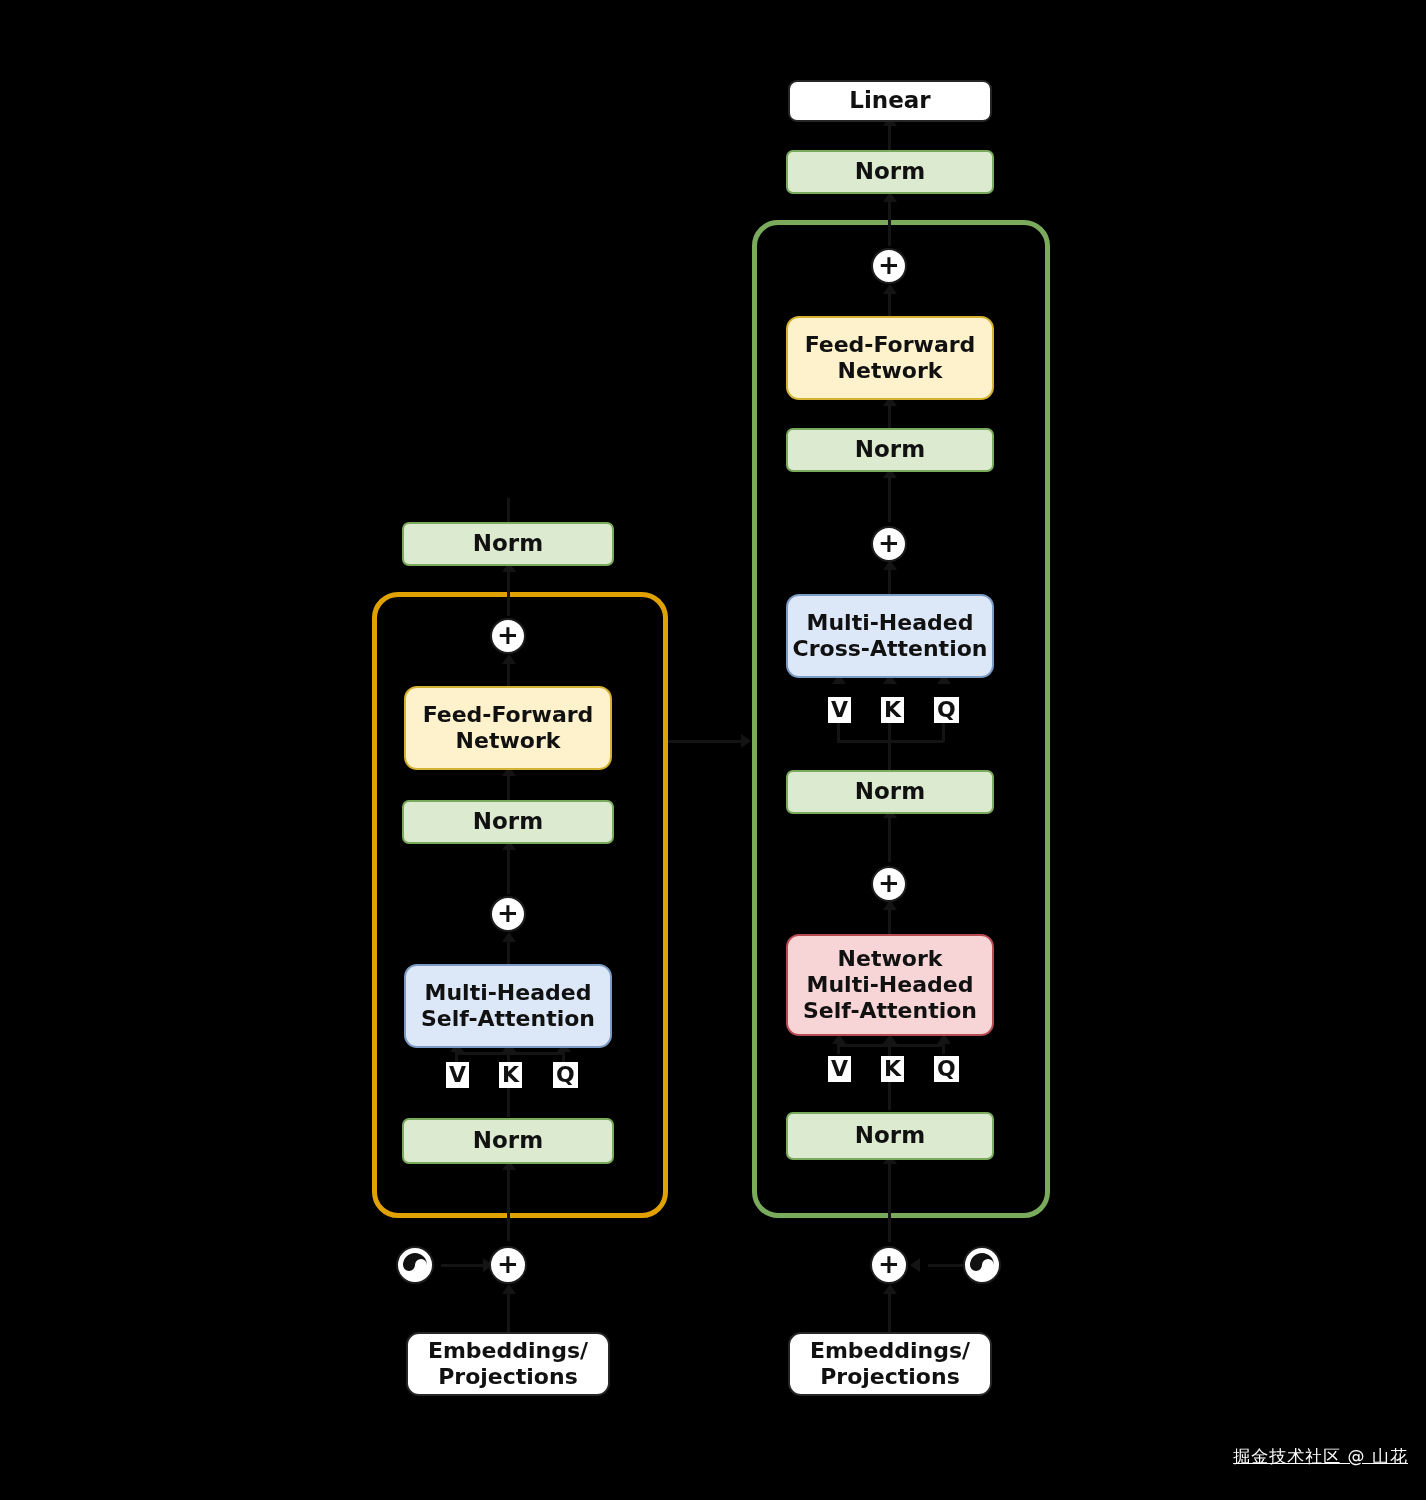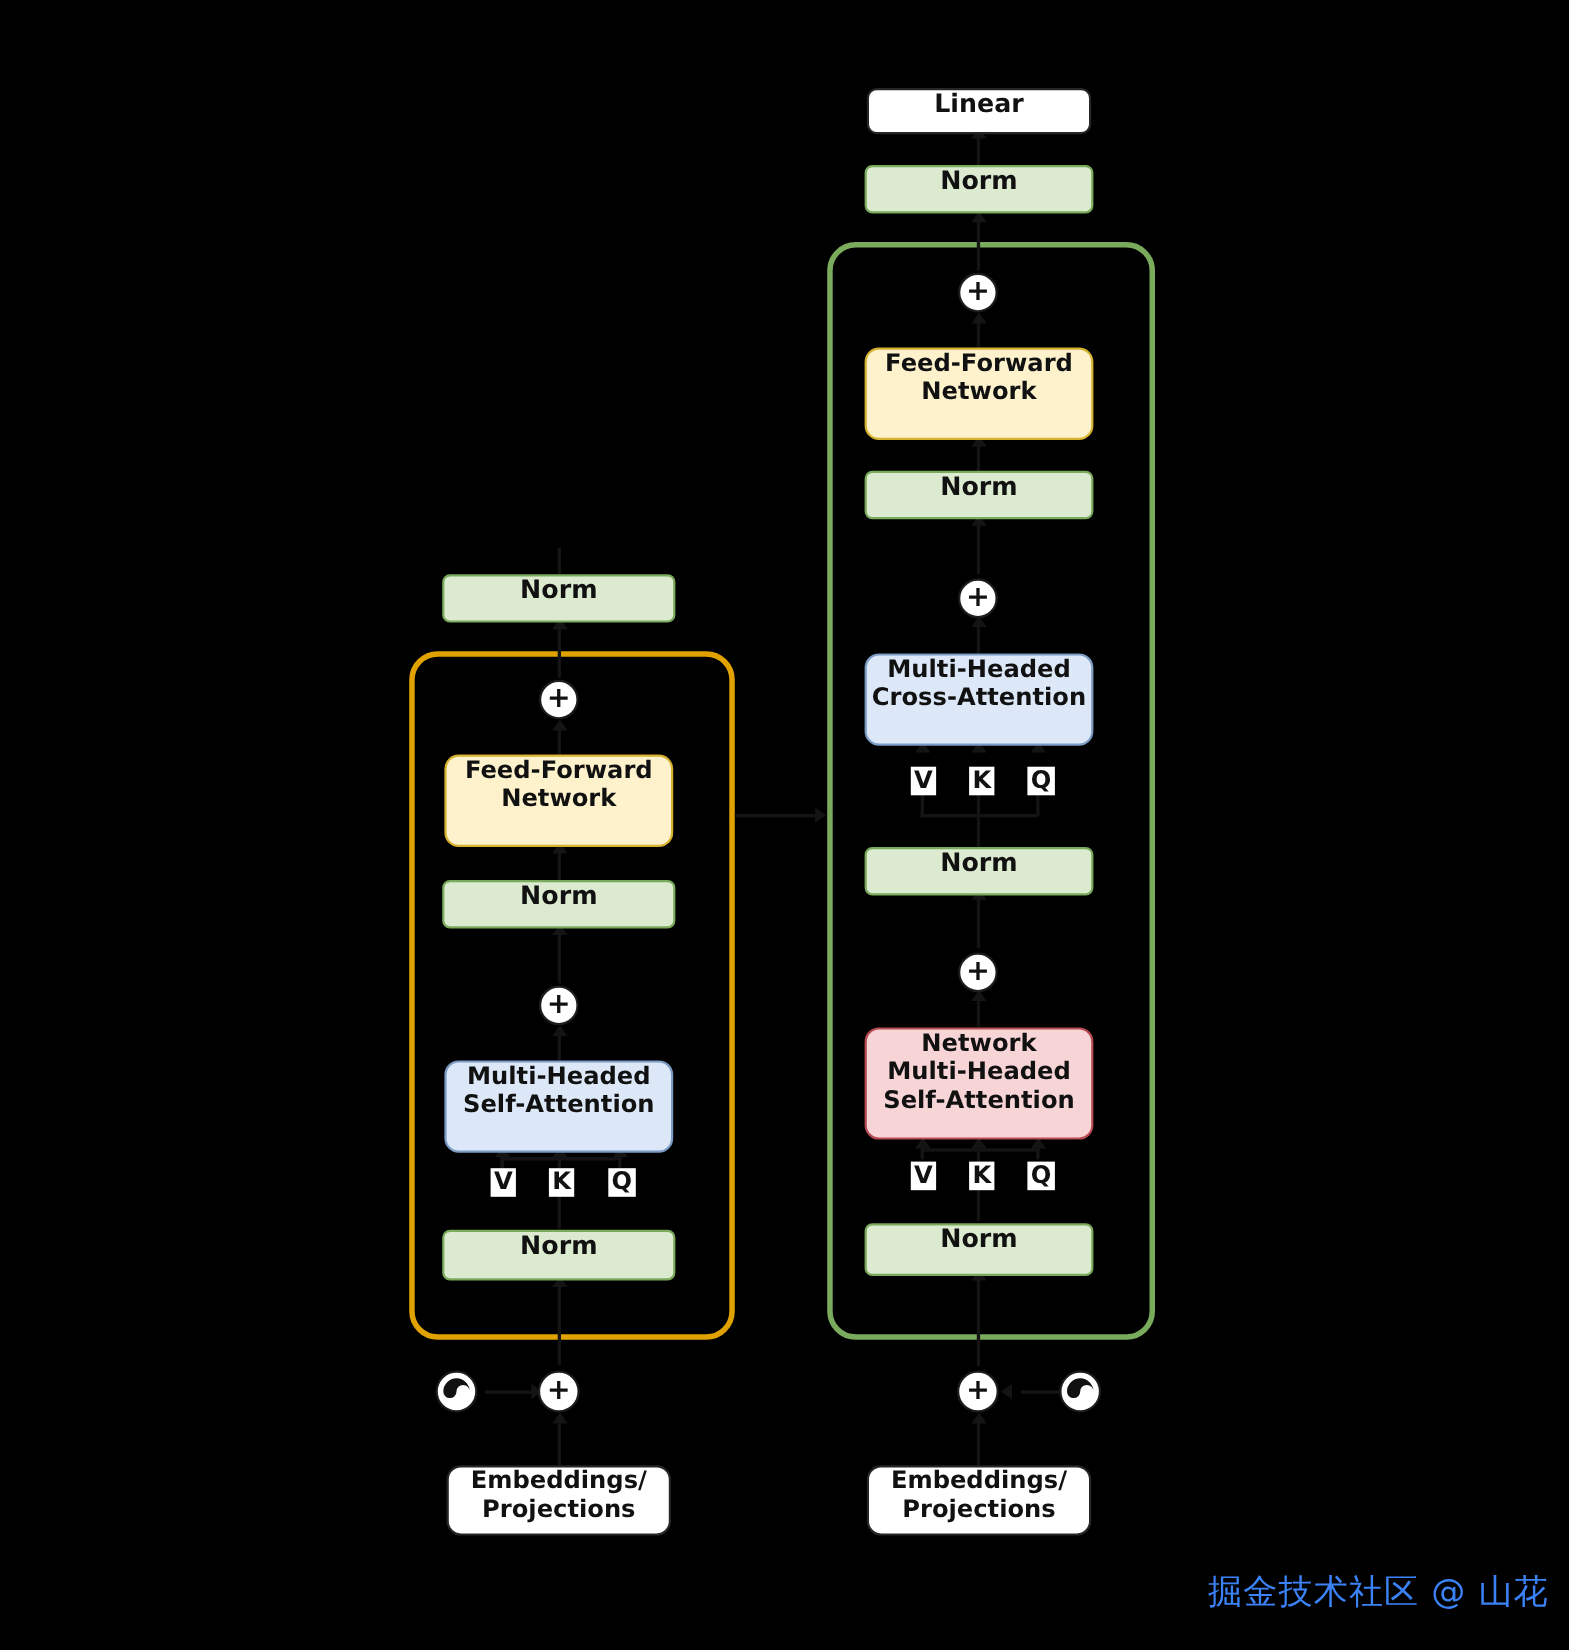--- a/index.html
+++ b/index.html
@@ -18,20 +18,21 @@
     position: absolute;
     inset: 0;
     width: 1426px;
     height: 1500px;
   }
   
   .node {
     position: absolute;
     box-sizing: border-box;
     display: flex;
+    align-items: center;
     justify-content: center;
     text-align: center;
     font-weight: bold;
     color: #111111;
     line-height: 1.18;
     z-index: 6;
   }
   .node .lbl { white-space: pre-line; display: block; }
 
   .n-norm {
@@ -139,26 +140,27 @@
     z-index: 2;
   }
   .enc-outline { border: 5px solid #e0a200; }
   .dec-outline { border: 5px solid #7aab5c; }
 
   
   .watermark {
     position: absolute;
     right: 18px;
     bottom: 32px;
-    color: #3b82f6;
-    font-size: 31px;
+    color: #ffffff;
+    font-size: 17px;
     letter-spacing: 1px;
     font-family: "DejaVu Sans", "Liberation Sans", sans-serif;
     z-index: 9;
     white-space: nowrap;
+    text-decoration: underline;
   }
 </style>
 </head>
 <body>
 
 <div id="stage">
 
   <div class="block-outline enc-outline" style="left:372px; top:592px; width:296px; height:626px;"></div>
 
   <div class="block-outline dec-outline" style="left:752px; top:220px; width:298px; height:998px;"></div>

